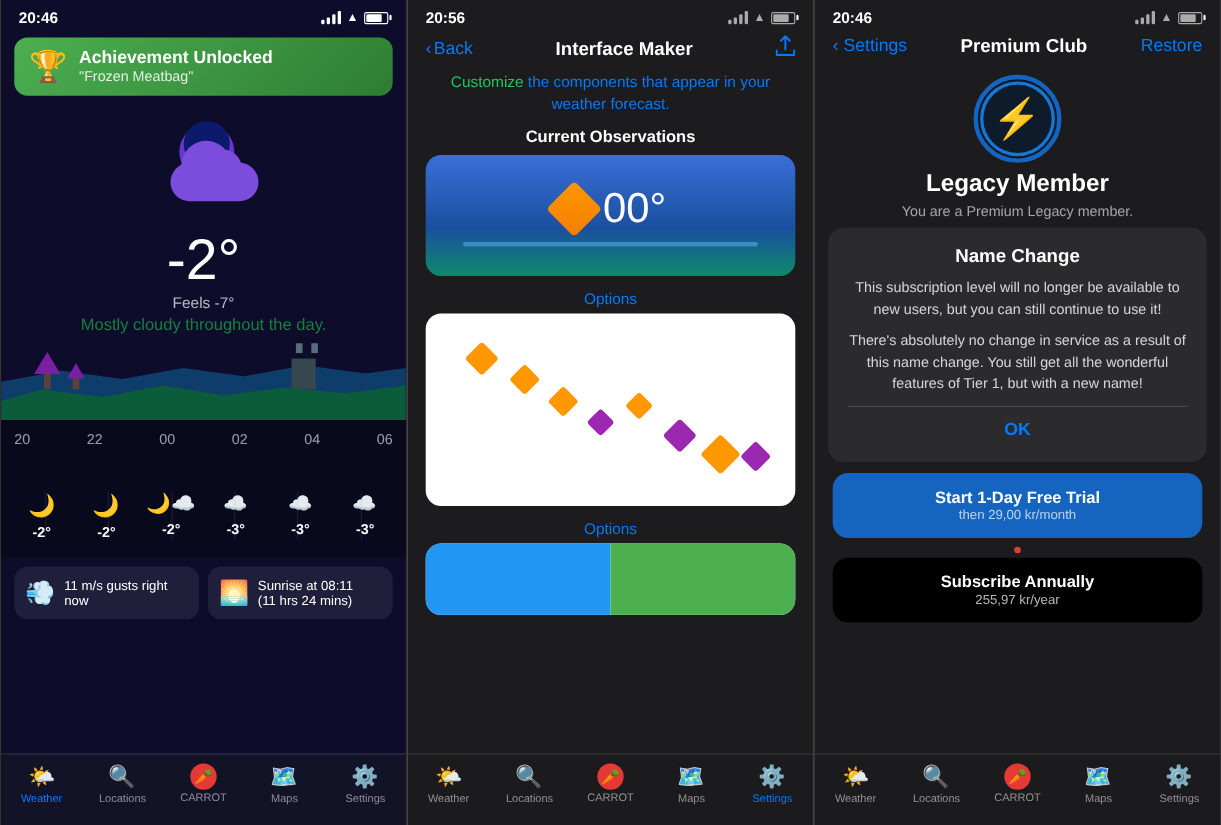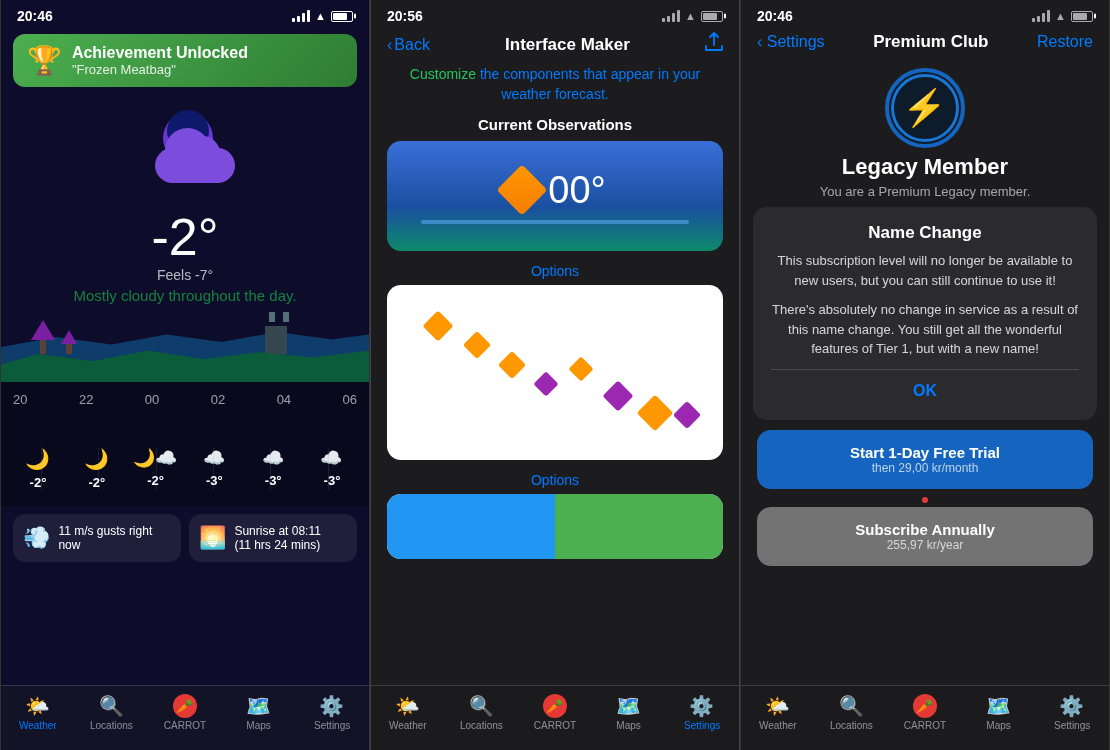--- a/index.html
+++ b/index.html
@@ -421,21 +421,21 @@
       margin: 0 16px 8px;
       border-radius: 14px;
       padding: 14px;
       text-align: center;
       cursor: pointer;
     }
     .subscribe-trial {
       background: #1565c0;
     }
     .subscribe-annual {
-      background: #737373;
+      background: #000000;
     }
     .subscribe-main-text {
       font-size: 15px;
       font-weight: 600;
       color: white;
     }
     .subscribe-sub-text {
       font-size: 12px;
       color: rgba(255,255,255,0.7);
     }

